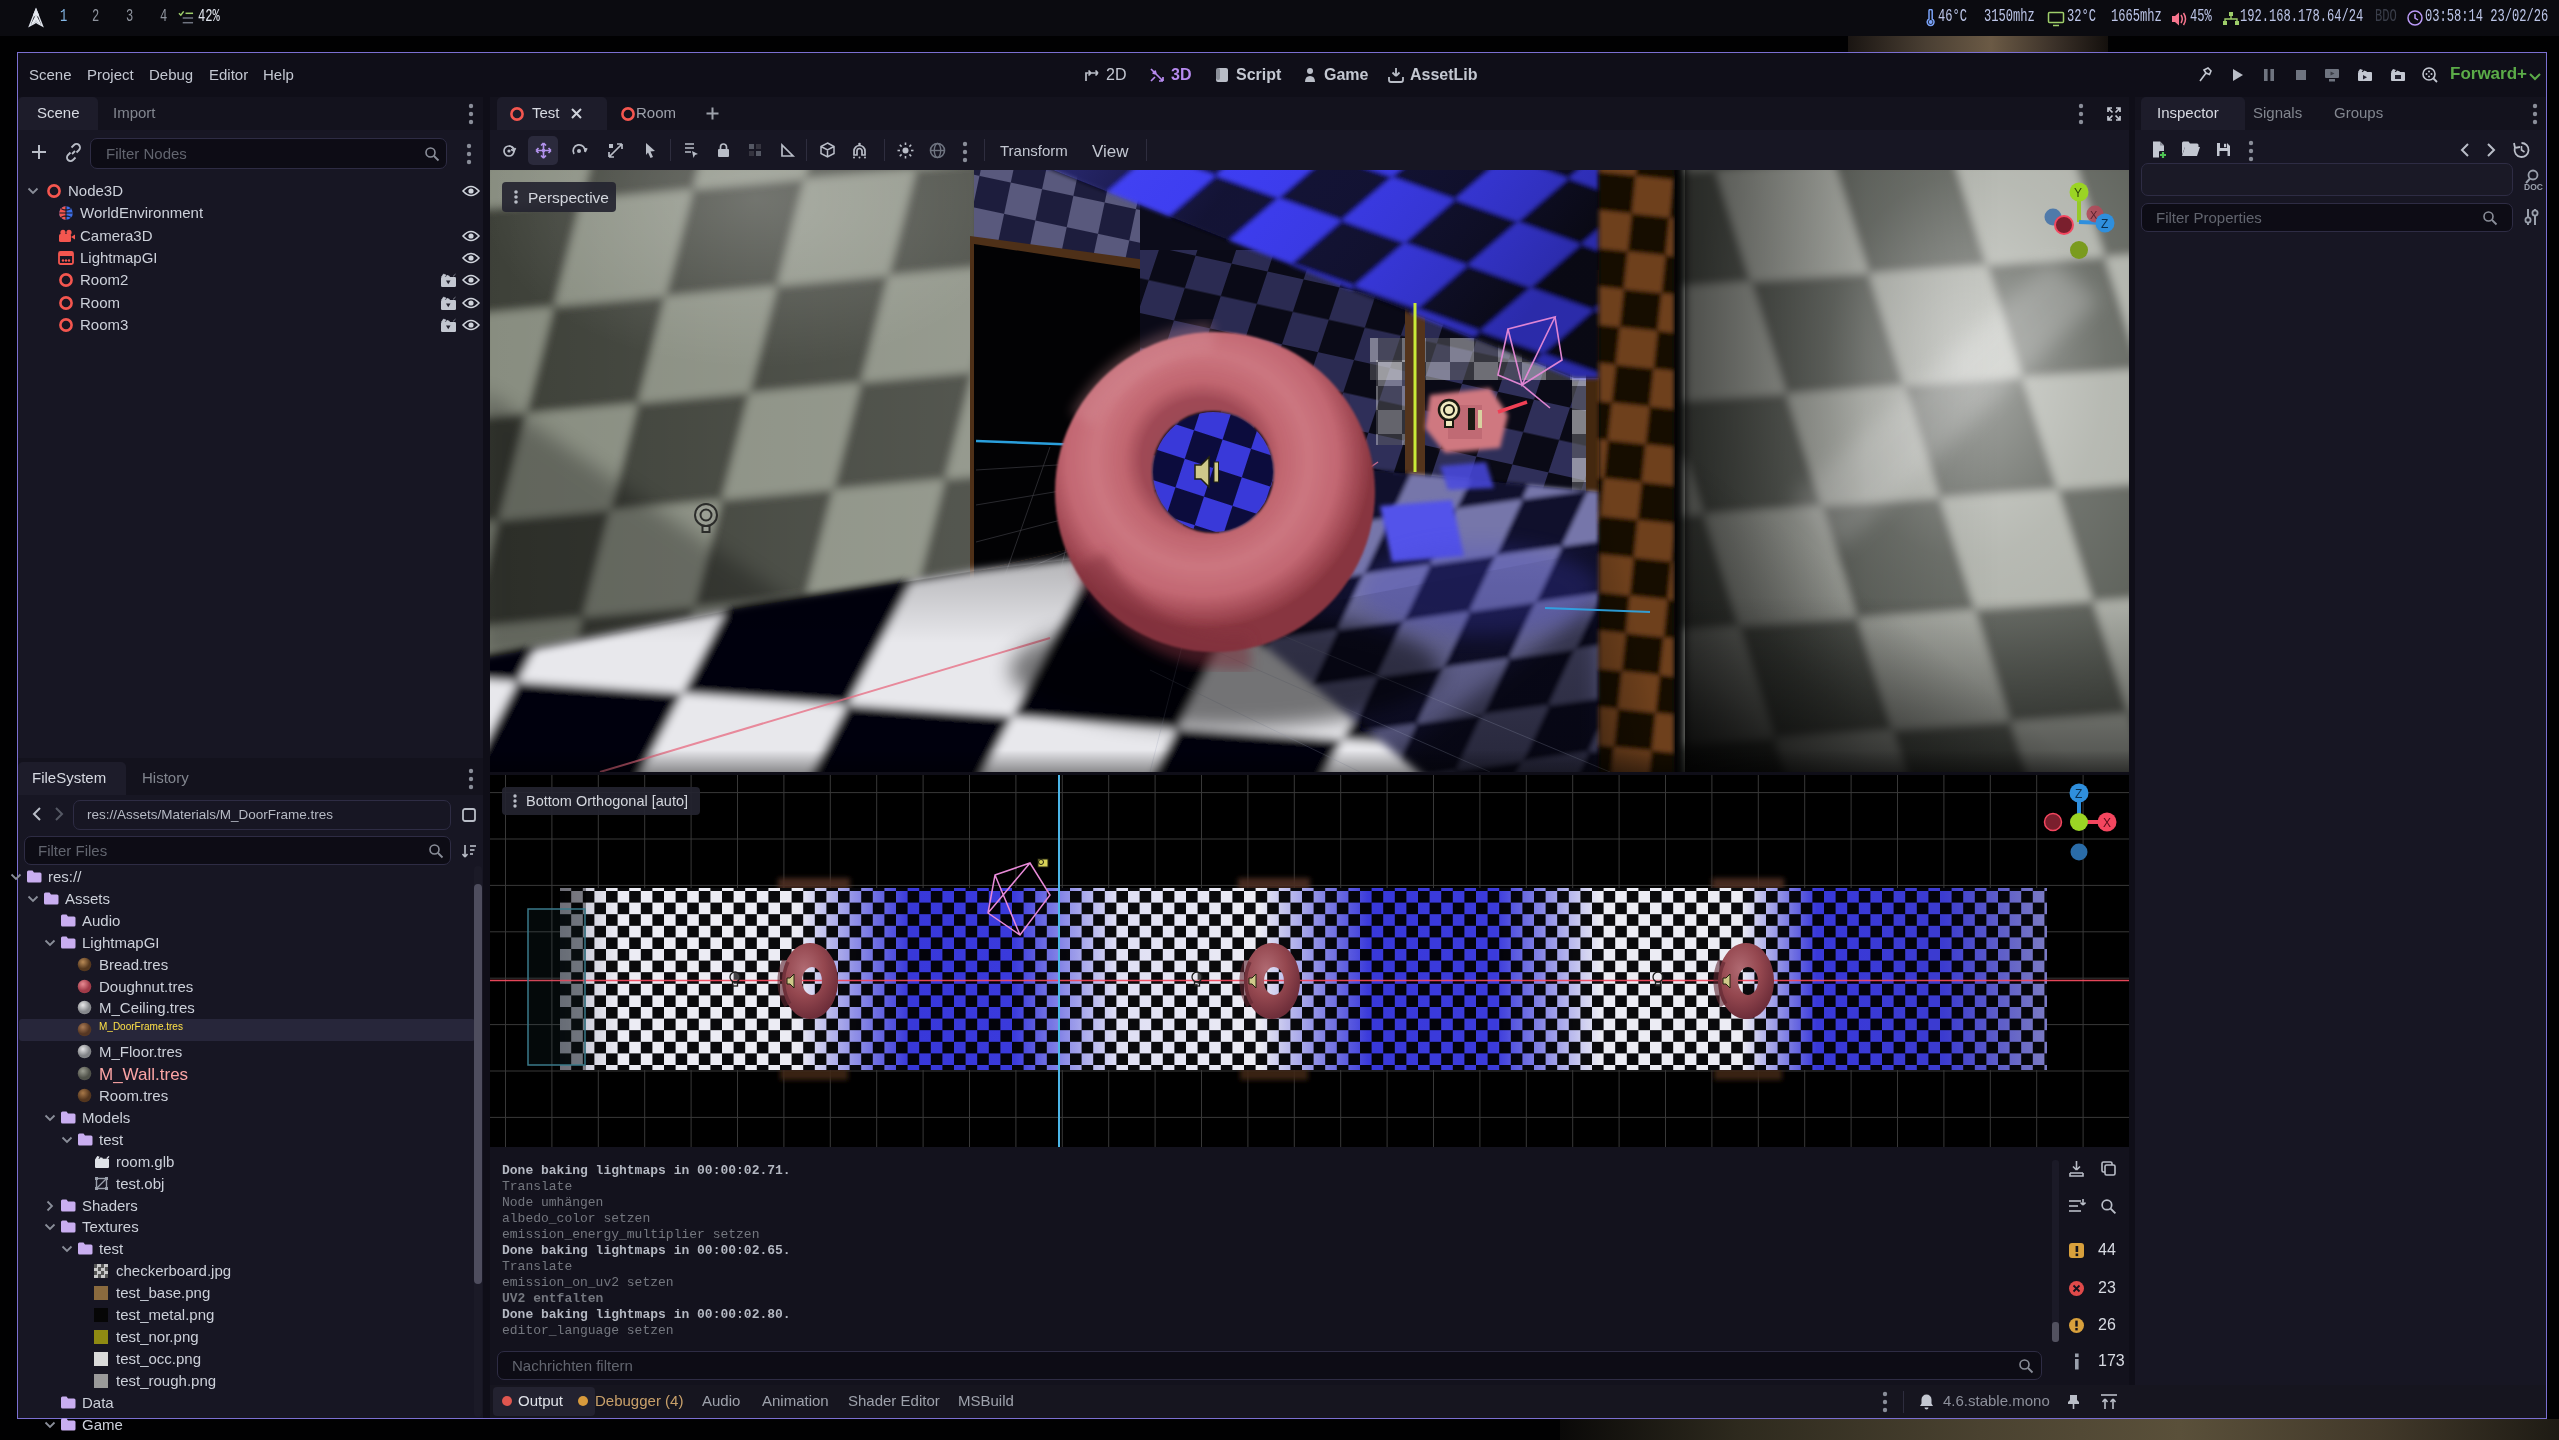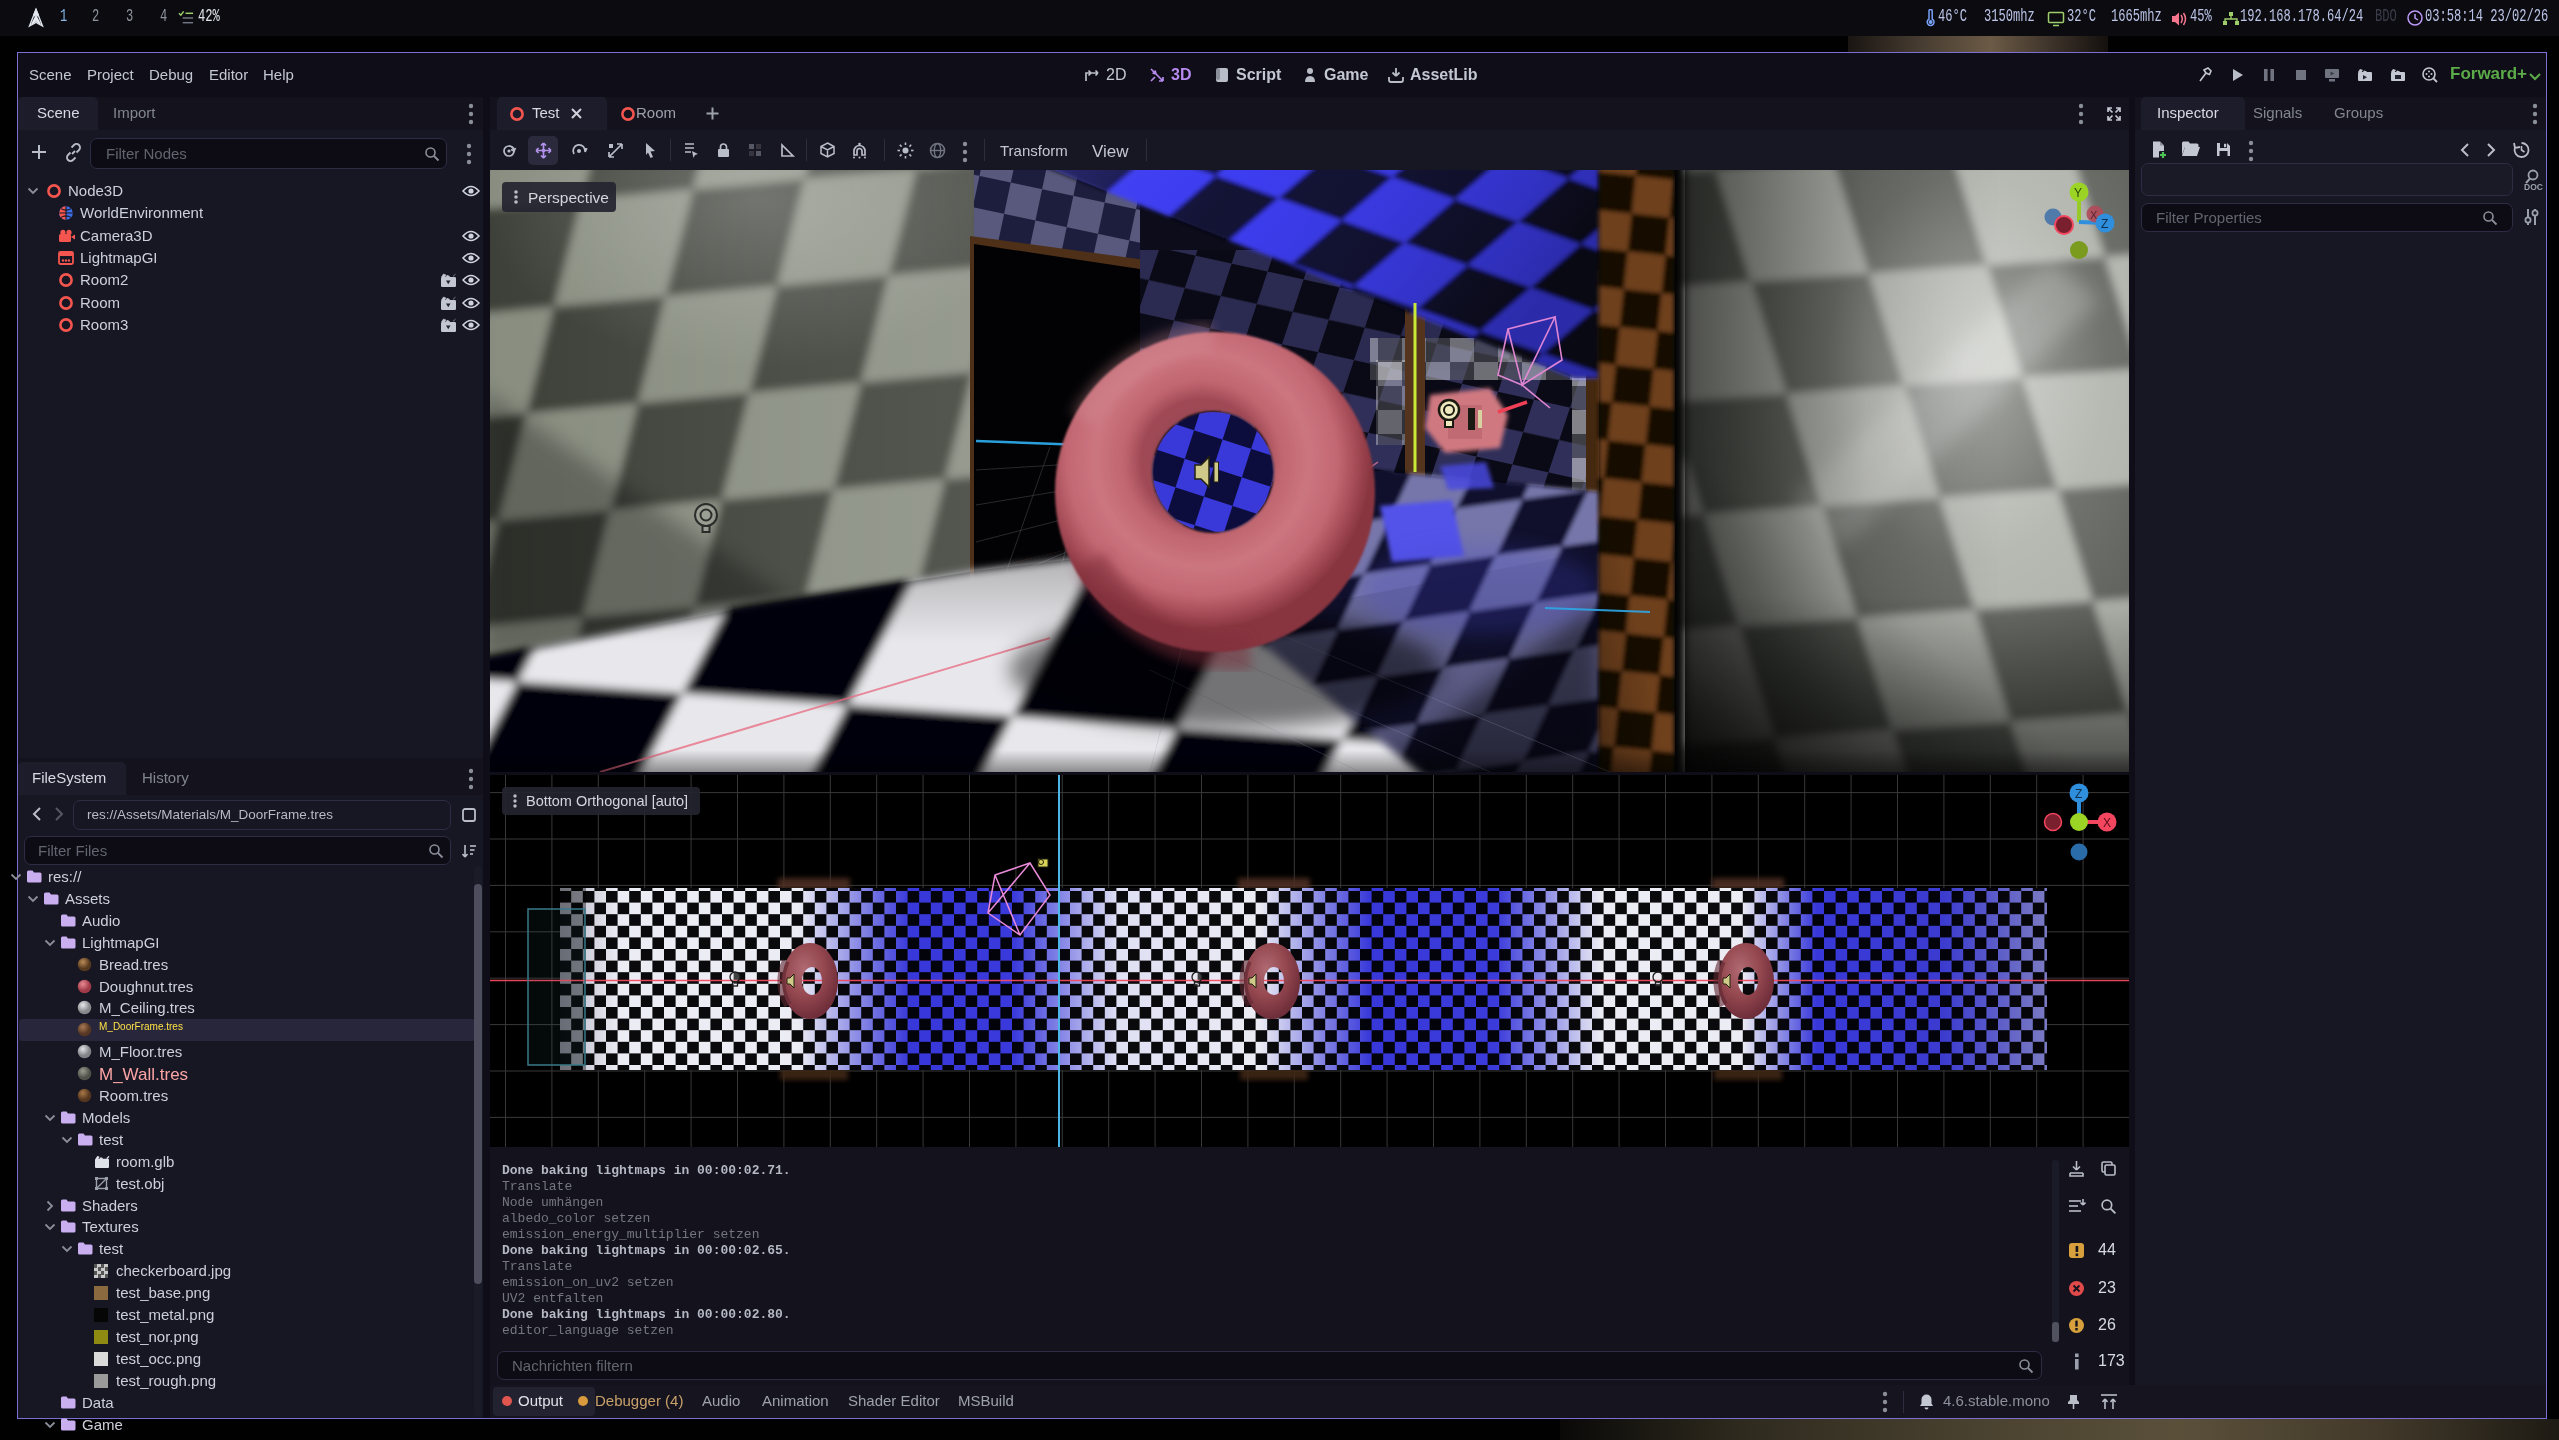--- a/index.html
+++ b/index.html
@@ -965,21 +965,21 @@
 </svg>
 <div class="abs" style="left:490px;top:1147px;width:1639px;height:238px;background:#13121d"></div>
 <div class="txt mono" style="left:502px;top:1163px;font-size:13px;font-weight:bold;color:#b4b8c2">Done baking lightmaps in 00:00:02.71.</div>
 <div class="txt mono" style="left:502px;top:1179px;font-size:13px;font-weight:normal;color:#74777f">Translate</div>
 <div class="txt mono" style="left:502px;top:1195px;font-size:13px;font-weight:normal;color:#74777f">Node umhängen</div>
 <div class="txt mono" style="left:502px;top:1211px;font-size:13px;font-weight:normal;color:#74777f">albedo_color setzen</div>
 <div class="txt mono" style="left:502px;top:1227px;font-size:13px;font-weight:normal;color:#74777f">emission_energy_multiplier setzen</div>
 <div class="txt mono" style="left:502px;top:1243px;font-size:13px;font-weight:bold;color:#b4b8c2">Done baking lightmaps in 00:00:02.65.</div>
 <div class="txt mono" style="left:502px;top:1259px;font-size:13px;font-weight:normal;color:#74777f">Translate</div>
 <div class="txt mono" style="left:502px;top:1275px;font-size:13px;font-weight:normal;color:#74777f">emission_on_uv2 setzen</div>
-<div class="txt mono" style="left:502px;top:1291px;font-size:13px;font-weight:normal;color:#74777f">UV2 entfalten</div>
+<div class="txt mono" style="left:502px;top:1291px;font-size:13px;font-weight:bold;color:#74777f">UV2 entfalten</div>
 <div class="txt mono" style="left:502px;top:1307px;font-size:13px;font-weight:bold;color:#b4b8c2">Done baking lightmaps in 00:00:02.80.</div>
 <div class="txt mono" style="left:502px;top:1323px;font-size:13px;font-weight:normal;color:#74777f">editor_language setzen</div>
 <svg class="ico" style="left:2068px;top:1160px" width="17" height="17" viewBox="0 0 17 17">
     <path d="M8.5 1 v9 M8.5 10 l-3.5-3.5 M8.5 10 l3.5-3.5 M2 13 h13 M2 13 v3 h13 v-3" stroke="#b9bdc7" stroke-width="1.6" fill="none"></path>
   </svg>
 <svg class="ico" style="left:2100px;top:1160px" width="17" height="17" viewBox="0 0 17 17">
     <rect x="5" y="5" width="10" height="10" rx="1.5" fill="none" stroke="#b9bdc7" stroke-width="1.6"></rect>
     <path d="M12 5 V3.5 A1.5 1.5 0 0 0 10.5 2 H3.5 A1.5 1.5 0 0 0 2 3.5 v7 A1.5 1.5 0 0 0 3.5 12 H5" fill="none" stroke="#b9bdc7" stroke-width="1.6"></path>
   </svg>
 <svg class="ico" style="left:2068px;top:1198px" width="18" height="17" viewBox="0 0 18 17">

